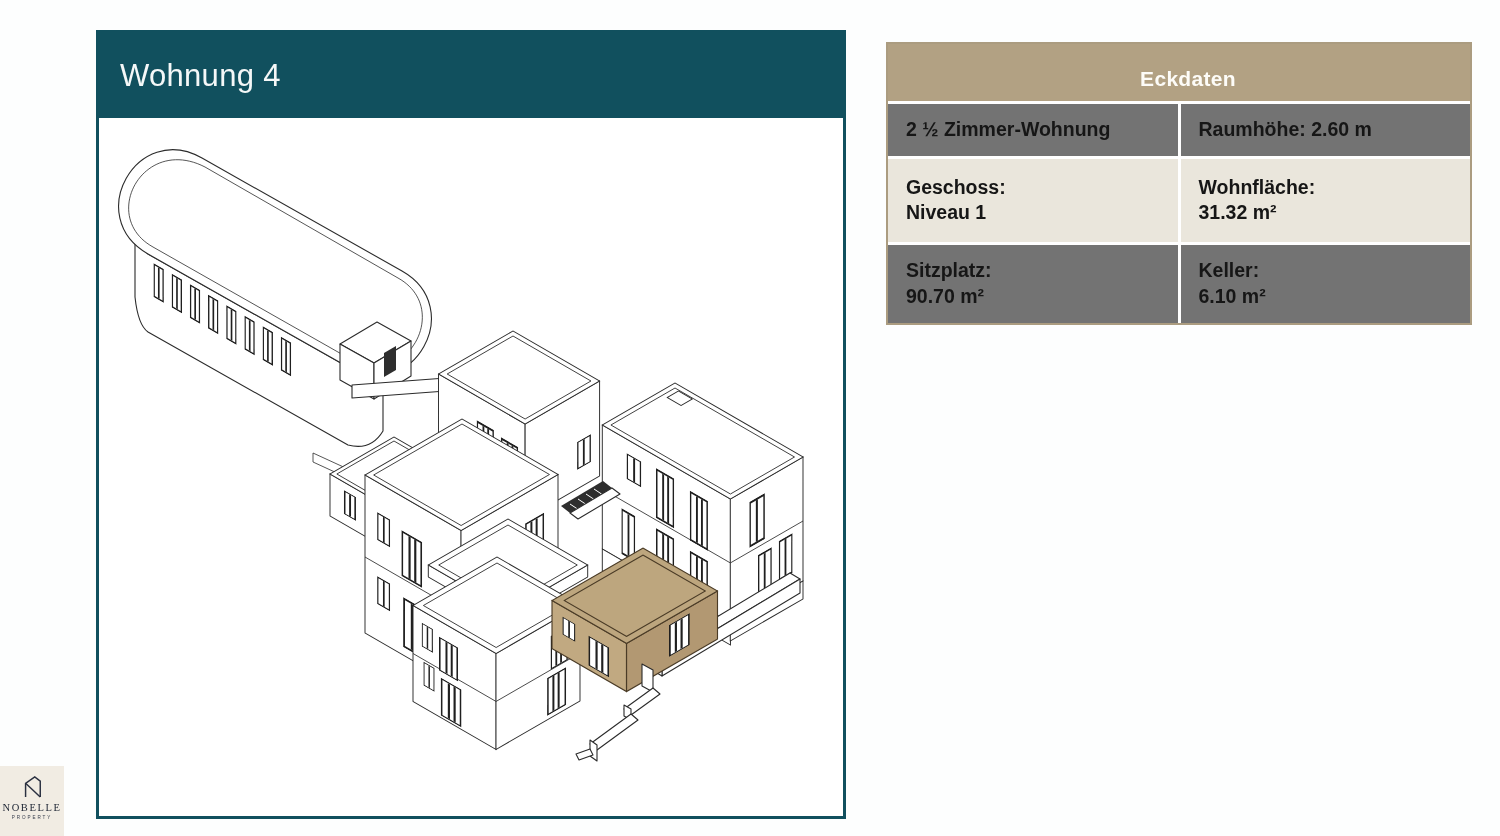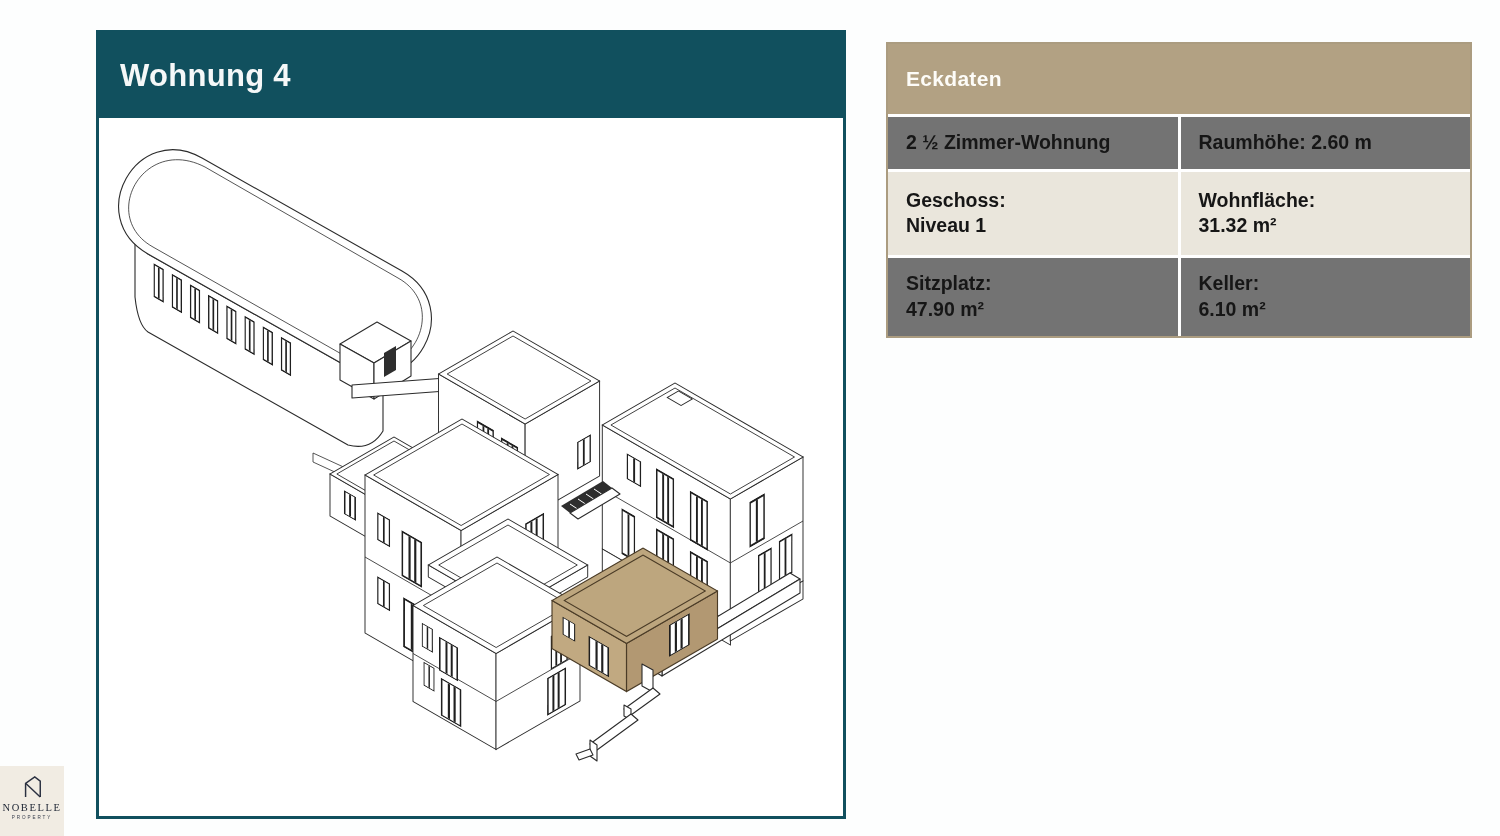--- a/index.html
+++ b/index.html
@@ -3,30 +3,30 @@
 <meta charset="utf-8">
 <style>
   * { margin:0; padding:0; box-sizing:border-box; }
   html,body { width:1500px; height:836px; background:#fdfdfd; font-family:"Liberation Sans", sans-serif; overflow:hidden; }
   .stage { position:relative; width:1500px; height:836px; background:#fdfefe; }
 
   
   .plan-frame { position:absolute; left:96px; top:30px; width:750px; height:789px;
                 border:3px solid #11505e; background:#ffffff; }
   .plan-title { position:absolute; left:0; top:0; width:100%; height:85px; background:#11505e;
-                color:#f5f8f8; font-size:31px; font-weight:700; line-height:85px; padding-left:21px;
+                color:#f5f8f8; font-size:31px; font-weight:400; line-height:85px; padding-left:21px;
                 letter-spacing:.3px; }
   .plan-canvas { position:absolute; left:0; top:85px; width:744px; height:698px; }
 
   
   .datacard { position:absolute; left:886px; top:42px; width:586px;
               border:2px solid #ab9c80; background:#ffffff;
               display:grid; grid-template-columns:1fr 1fr; gap:3px; }
   .datacard .hdr { grid-column:1 / span 2; background:#b2a183; color:#fdfcf8;
-                   font-size:21px; font-weight:700; padding:23px 0 23px 18px; letter-spacing:.3px; }
+                   font-size:21px; font-weight:700; padding:23px 0 10px 18px; letter-spacing:.3px;text-align:center; }
   .cell { padding:13px 10px 13px 18px; font-size:19.5px; color:#161616; line-height:1.32; background:#737373; }
   .row2 { background:#eae6dc; padding-top:16px; padding-bottom:16px; }
   .cell .lbl { font-weight:700; }
   .cell .val { font-weight:700; }
   .cell.stacked .lbl, .cell.stacked .val { display:block; }
 
   
   .logo { position:absolute; left:0; top:766px; width:64px; height:70px; background:#f1ece3;
           display:flex; flex-direction:column; align-items:center; justify-content:flex-start; }
   .logo svg { margin-top:9px; }
@@ -262,21 +262,21 @@
       <span class="lbl">Geschoss:</span>
       <span class="val">Niveau 1</span>
     </div>
     <div class="cell row2 stacked">
       <span class="lbl">Wohnfläche:</span>
       <span class="val">31.32 m²</span>
     </div>
 
     <div class="cell stacked">
       <span class="lbl">Sitzplatz:</span>
-      <span class="val">47.90 m²</span>
+      <span class="val">90.70 m²</span>
     </div>
     <div class="cell stacked">
       <span class="lbl">Keller:</span>
       <span class="val">6.10 m²</span>
     </div>
   </div>
 
   <div class="logo">
     <svg width="22" height="24" viewBox="0 0 24 26">
       <path d="M5,24 L5,9 L15,2 L21,6.5 L21,24" fill="none" stroke="#2a3040" stroke-width="1.6" stroke-linejoin="miter"></path>

